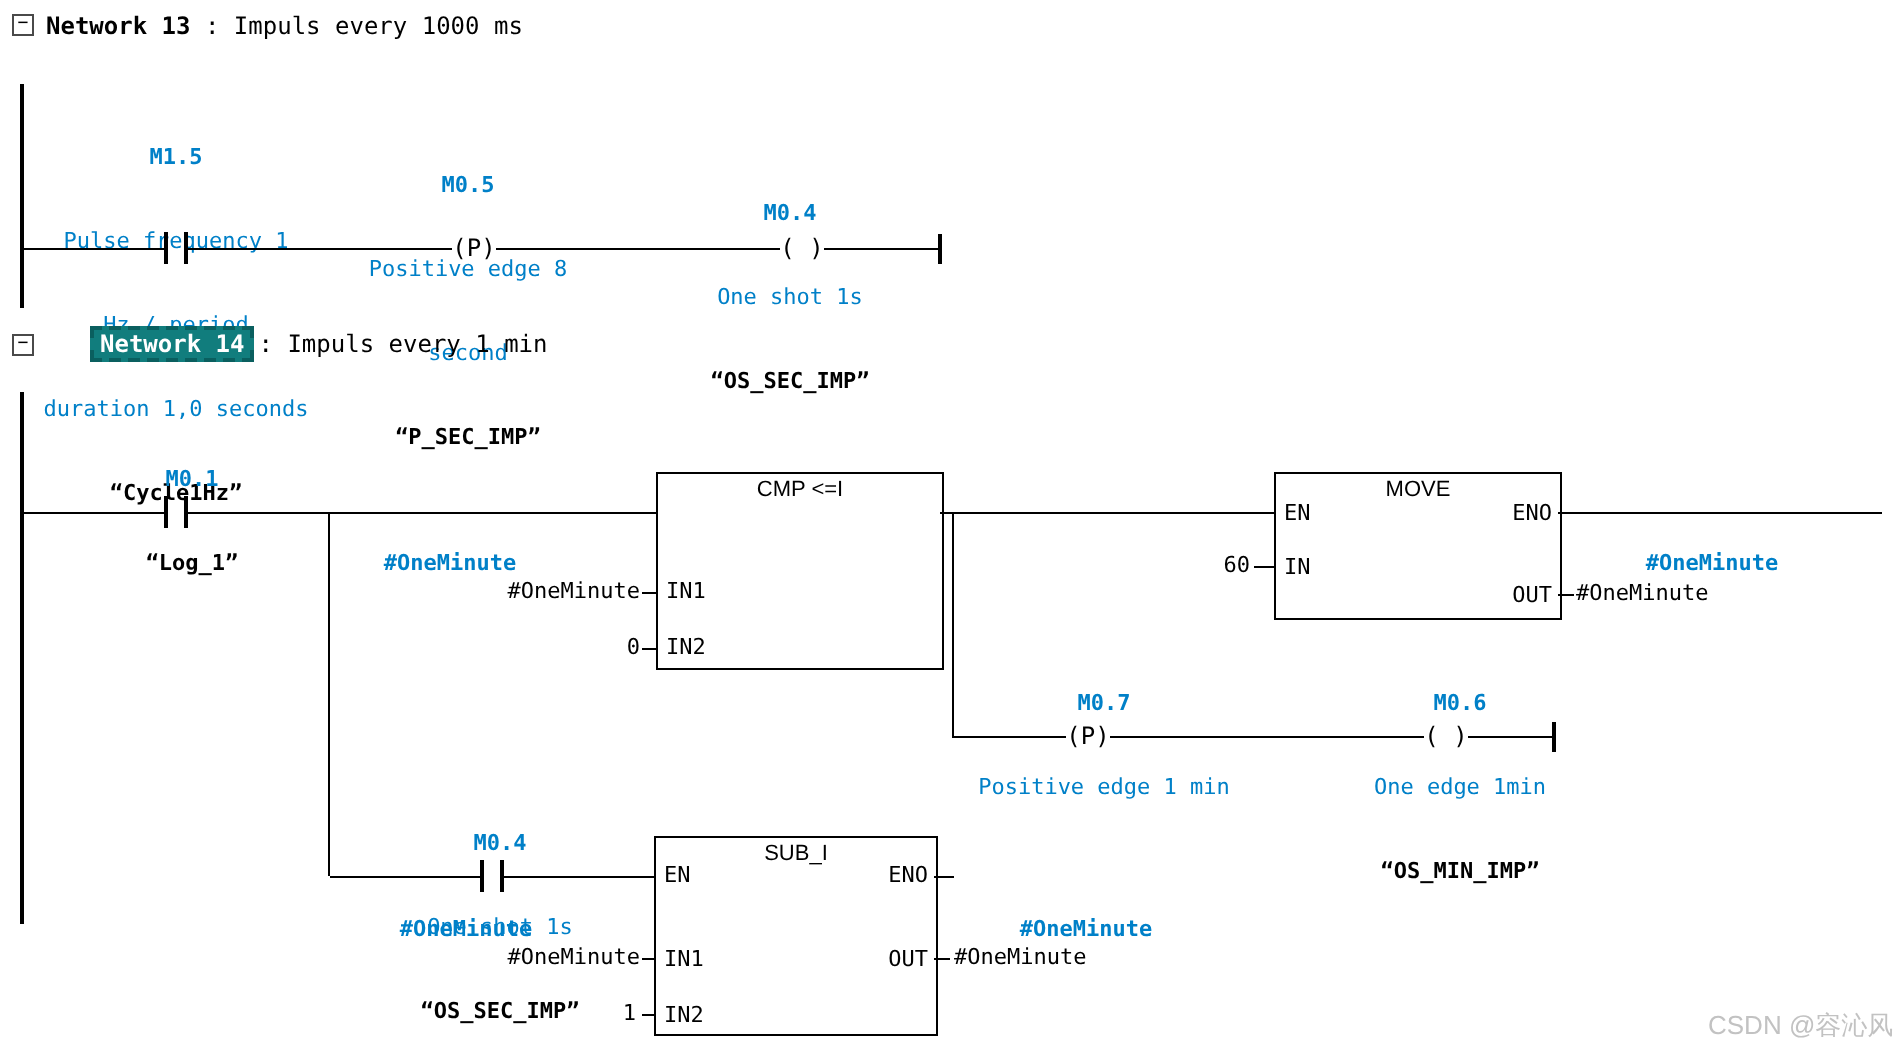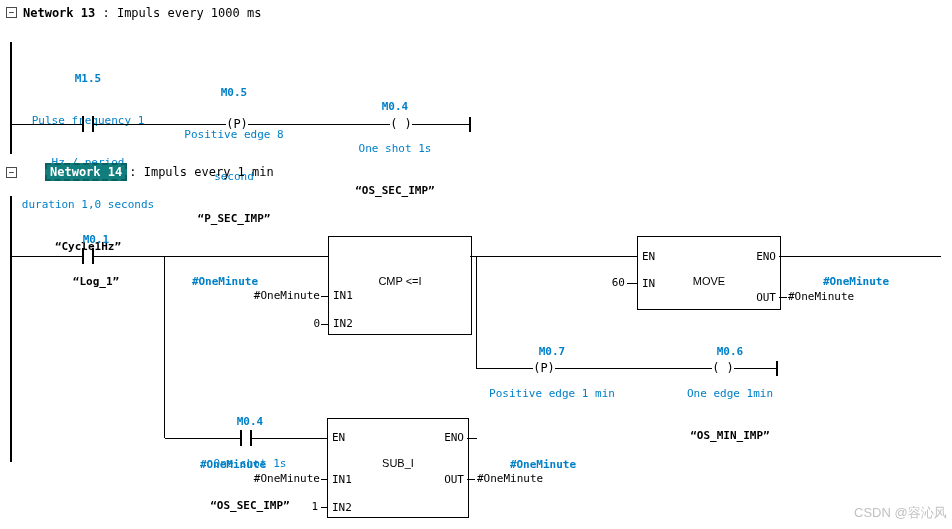--- a/index.html
+++ b/index.html
@@ -14,21 +14,21 @@
   .lblcol div{height:14px;}
   .blue{color:#0080C8;}
   .addr{color:#0080C8;font-weight:bold;}
   .sym{color:#000;font-weight:bold;}
   .tag{position:absolute;text-align:center;font:bold 11px/12px "DejaVu Sans Mono",monospace;color:#0080C8;white-space:pre;}
   .val{position:absolute;font:11px/12px "DejaVu Sans Mono",monospace;color:#000;white-space:pre;}
   .val.r{text-align:right;}
   .glyph{position:absolute;font:12px/14px "DejaVu Sans Mono",monospace;color:#000;text-align:center;}
   .box{position:absolute;border:1px solid #000;background:#fff;}
   .boxtitle{position:absolute;left:0;right:0;top:2px;text-align:center;
-            font:11px "Liberation Sans",sans-serif;color:#000;margin-top:36px;}
+            font:11px "Liberation Sans",sans-serif;color:#000;}
   .port{position:absolute;font:11px/12px "DejaVu Sans Mono",monospace;color:#000;}
   .nethdr{position:absolute;font:bold 12px/14px "DejaVu Sans Mono",monospace;color:#000;white-space:pre;}
   .nethdr .cmt{font-weight:normal;}
   .hl{background:#117D7D;color:#fff;border:2px dashed #0A5F5F;padding:0 3px;margin-right:2px;}
   .cicon{position:absolute;width:11px;height:11px;border:1px solid #4a4a4a;box-sizing:border-box;
          font:9px/8px "DejaVu Sans Mono",monospace;text-align:center;color:#000;}
   .watermark{position:absolute;font:13px "Liberation Sans",sans-serif;color:#C2C2C2;}
 </style>
 </head>
 <body>

